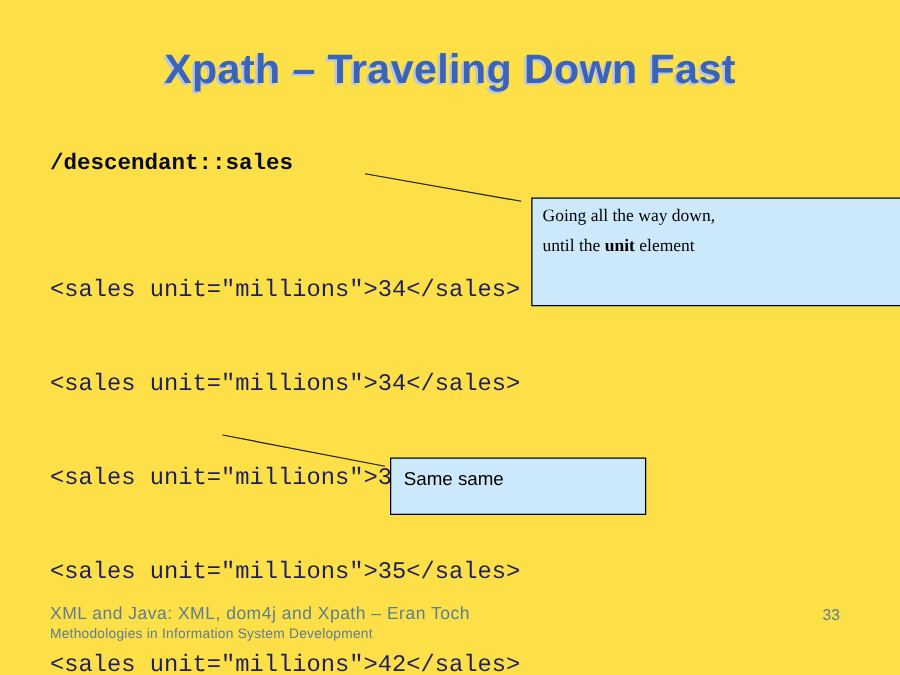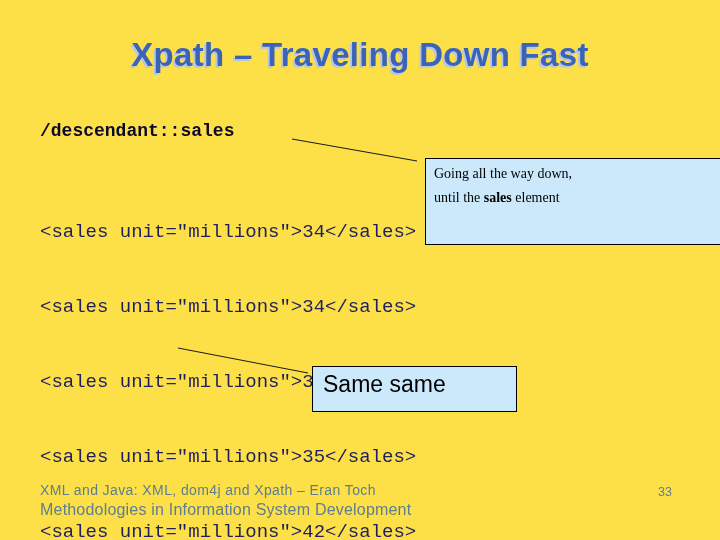--- a/index.html
+++ b/index.html
@@ -30,30 +30,30 @@
   .callout {
     position:absolute; background:#cce9fb; border:1.5px solid #000000;
     box-sizing:border-box; color:#000000;
   }
   .callout-down {
     left:425px; top:158px; width:312px; height:87px;
     padding:3px 8px; font-size:14px; line-height:24px;font-family:Liberation Serif, serif;
   }
   .callout-same {
     left:312px; top:366px; width:205px; height:46px;
-    padding:5px 10px; font-size:23px; line-height:24px;
+    padding:5px 10px; font-size:15px; line-height:24px;
   }
   .connectors { position:absolute; left:0; top:0; pointer-events:none; }
   .footer-course {
     position:absolute; left:40px; top:482px;
     font-size:14px; color:#5f7d90; letter-spacing:0.4px;
   }
   .footer-dept {
     position:absolute; left:40px; top:501px;
-    font-size:16px; color:#5f7d90; letter-spacing:0.2px;
+    font-size:11px; color:#5f7d90; letter-spacing:0.2px;
   }
   .page-number {
     position:absolute; left:658px; top:485px; width:34px;
     font-size:12.5px; color:#5f7d90;
   }
 </style>
 </head>
 <body>
 
 <div class="slide">
@@ -70,21 +70,21 @@
     <div>&lt;sales unit="millions"&gt;42&lt;/sales&gt;</div>
   </div>
 
   <svg class="connectors" width="720" height="540" viewBox="0 0 720 540">
     <line x1="292" y1="139" x2="417" y2="161" stroke="#1a1a1a" stroke-width="1"></line>
     <line x1="178" y1="348" x2="308" y2="373" stroke="#1a1a1a" stroke-width="1"></line>
   </svg>
 
   <div class="callout callout-down">
     <div>Going all the way down,</div>
-    <div><span>until the </span><b>sales</b><span> element</span></div>
+    <div><span>until the </span><b>unit</b><span> element</span></div>
   </div>
 
 
   <div class="callout callout-same">
     <span>Same same</span>
   </div>
 
   <div class="footer-course">XML and Java: XML, dom4j and Xpath – Eran Toch</div>
   <div class="footer-dept">Methodologies in Information System Development</div>
   <div class="page-number">33</div>

